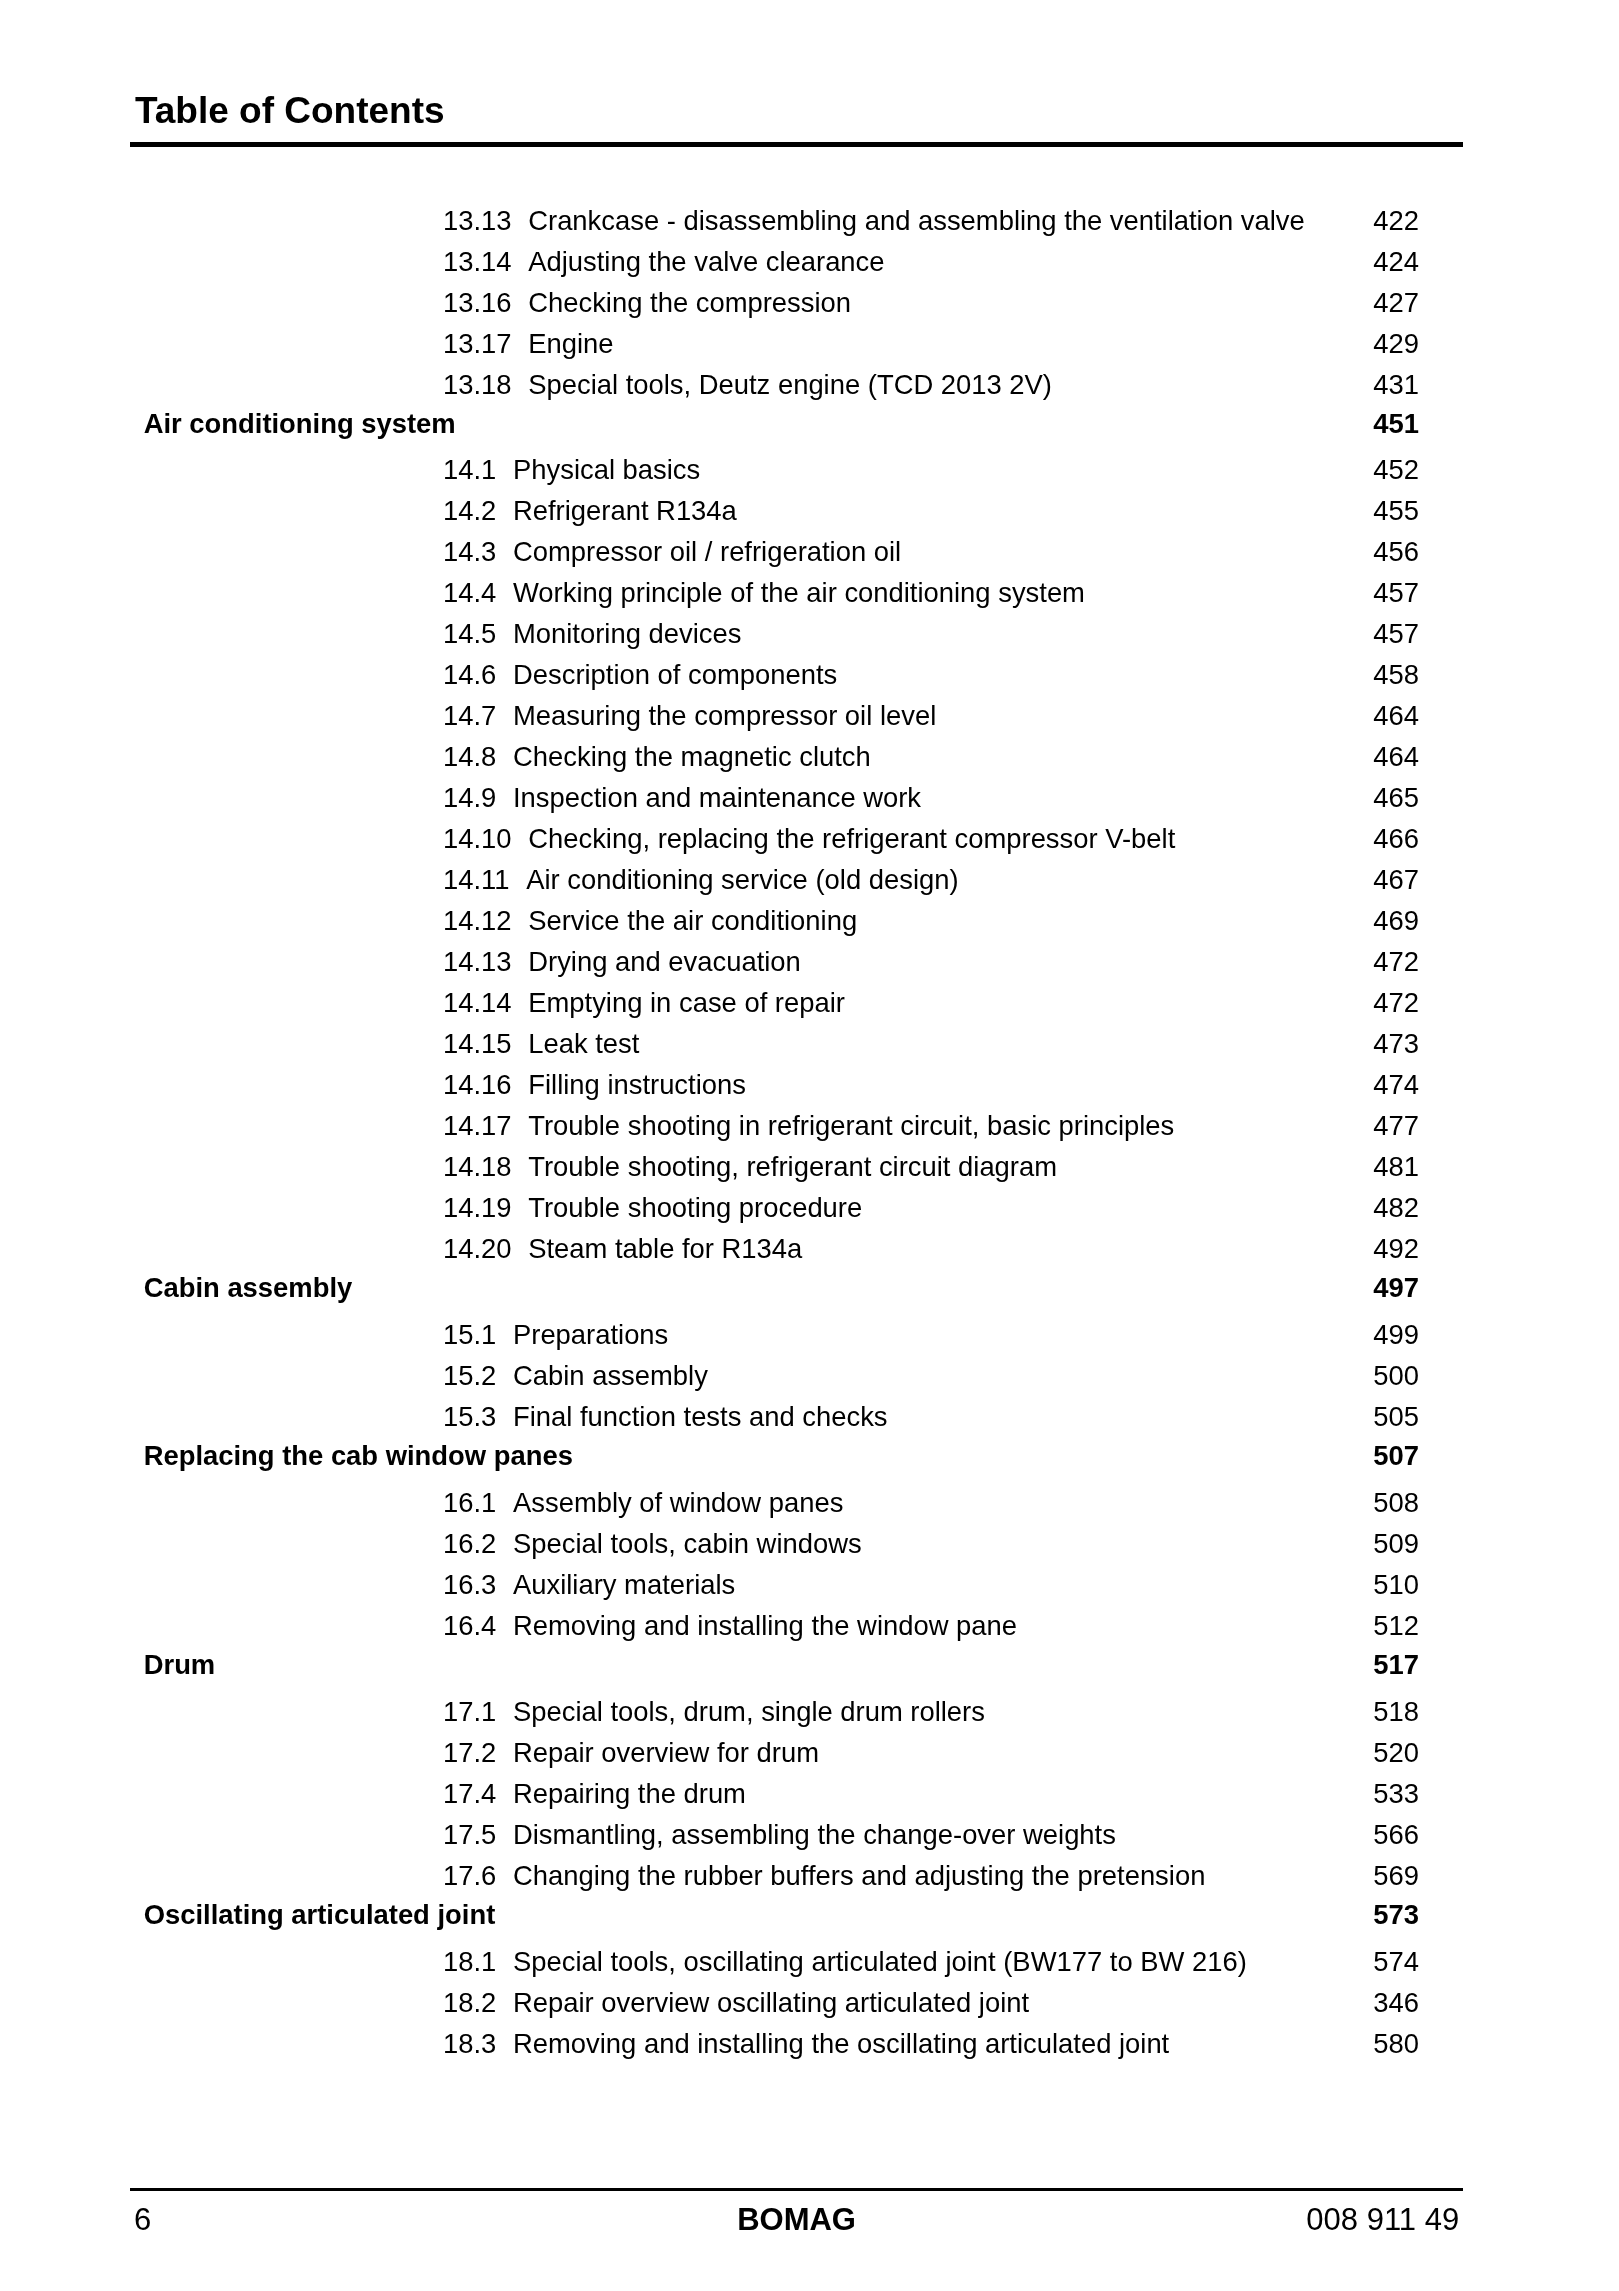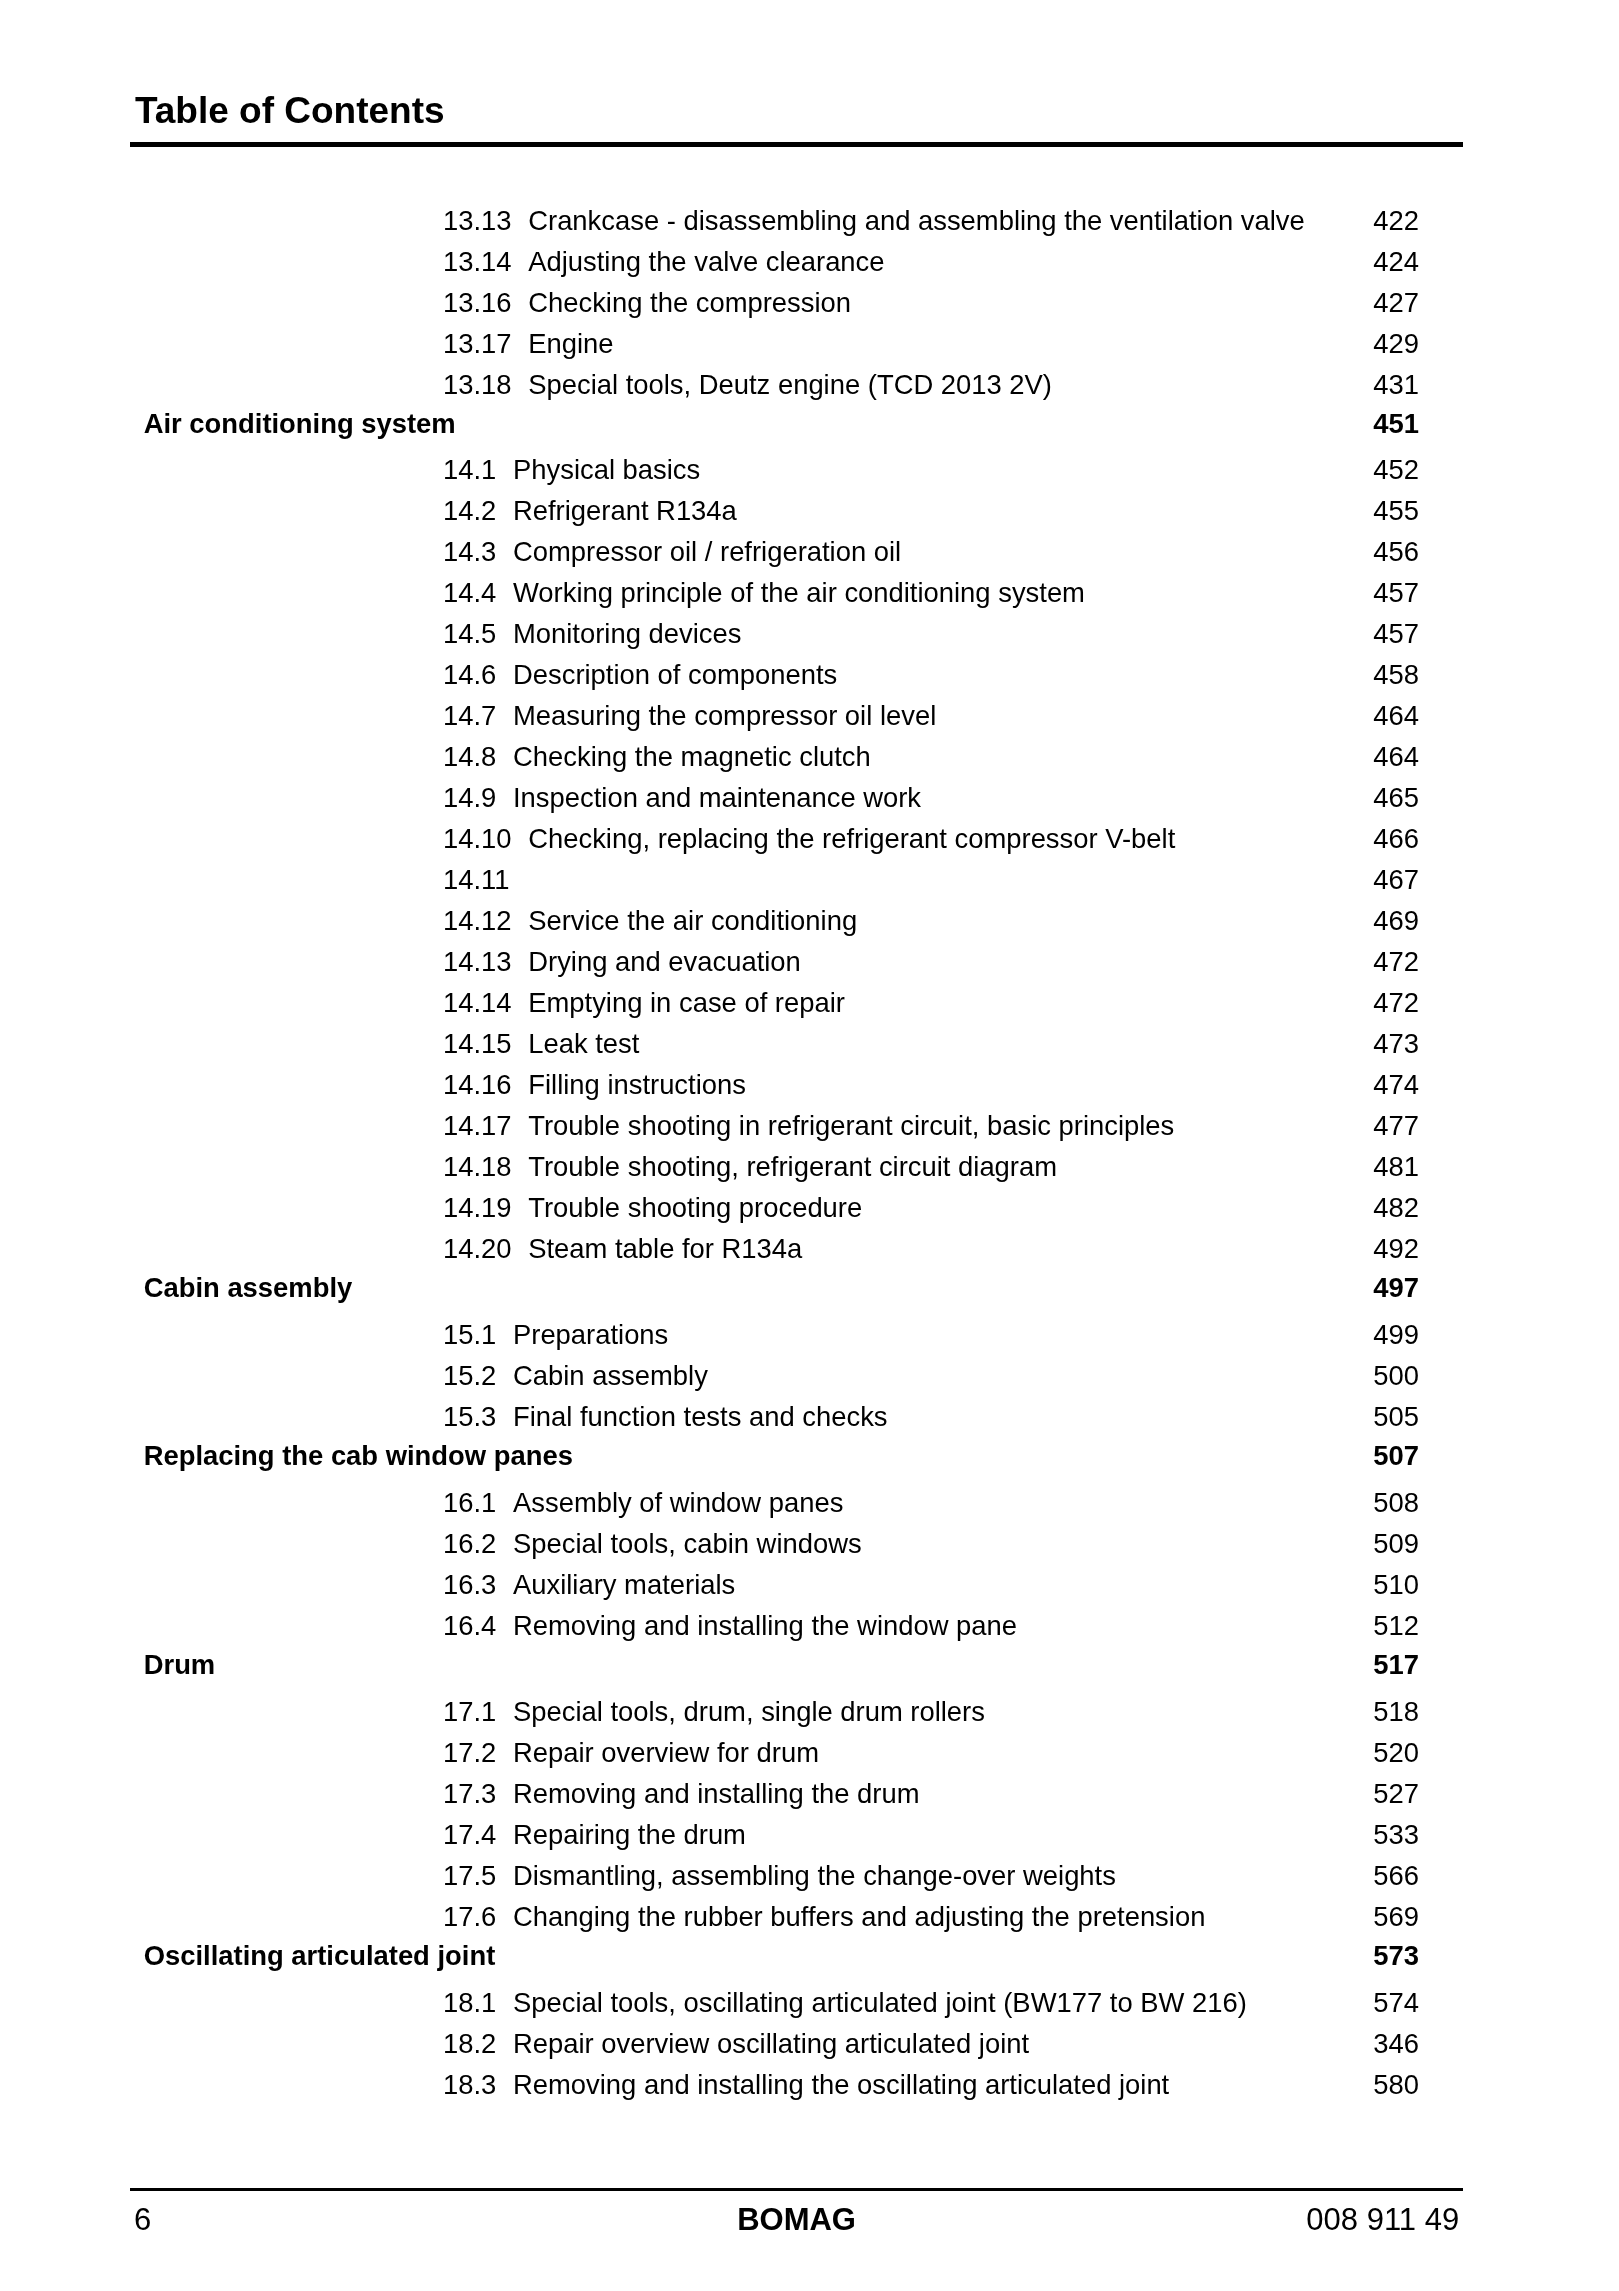--- a/index.html
+++ b/index.html
@@ -194,20 +194,21 @@
 
   <div class="row section">
     <span class="num">14.10</span>
     <span class="title">Checking, replacing the refrigerant compressor V-belt</span>
     <span class="spacer"></span>
     <span class="pagenum">466</span>
   </div>
 
   <div class="row section">
     <span class="num">14.11</span>
+    <span class="title">Air conditioning service (old design)</span>
     <span class="spacer"></span>
     <span class="pagenum">467</span>
   </div>
 
   <div class="row section">
     <span class="num">14.12</span>
     <span class="title">Service the air conditioning</span>
     <span class="spacer"></span>
     <span class="pagenum">469</span>
   </div>
@@ -342,26 +343,20 @@
     <span class="pagenum">518</span>
   </div>
 
   <div class="row section">
     <span class="num">17.2</span>
     <span class="title">Repair overview for drum</span>
     <span class="spacer"></span>
     <span class="pagenum">520</span>
   </div>
 
-  <div class="row section">
-    <span class="num">17.3</span>
-    <span class="title">Removing and installing the drum</span>
-    <span class="spacer"></span>
-    <span class="pagenum">527</span>
-  </div>
 
   <div class="row section">
     <span class="num">17.4</span>
     <span class="title">Repairing the drum</span>
     <span class="spacer"></span>
     <span class="pagenum">533</span>
   </div>
 
   <div class="row section">
     <span class="num">17.5</span>

